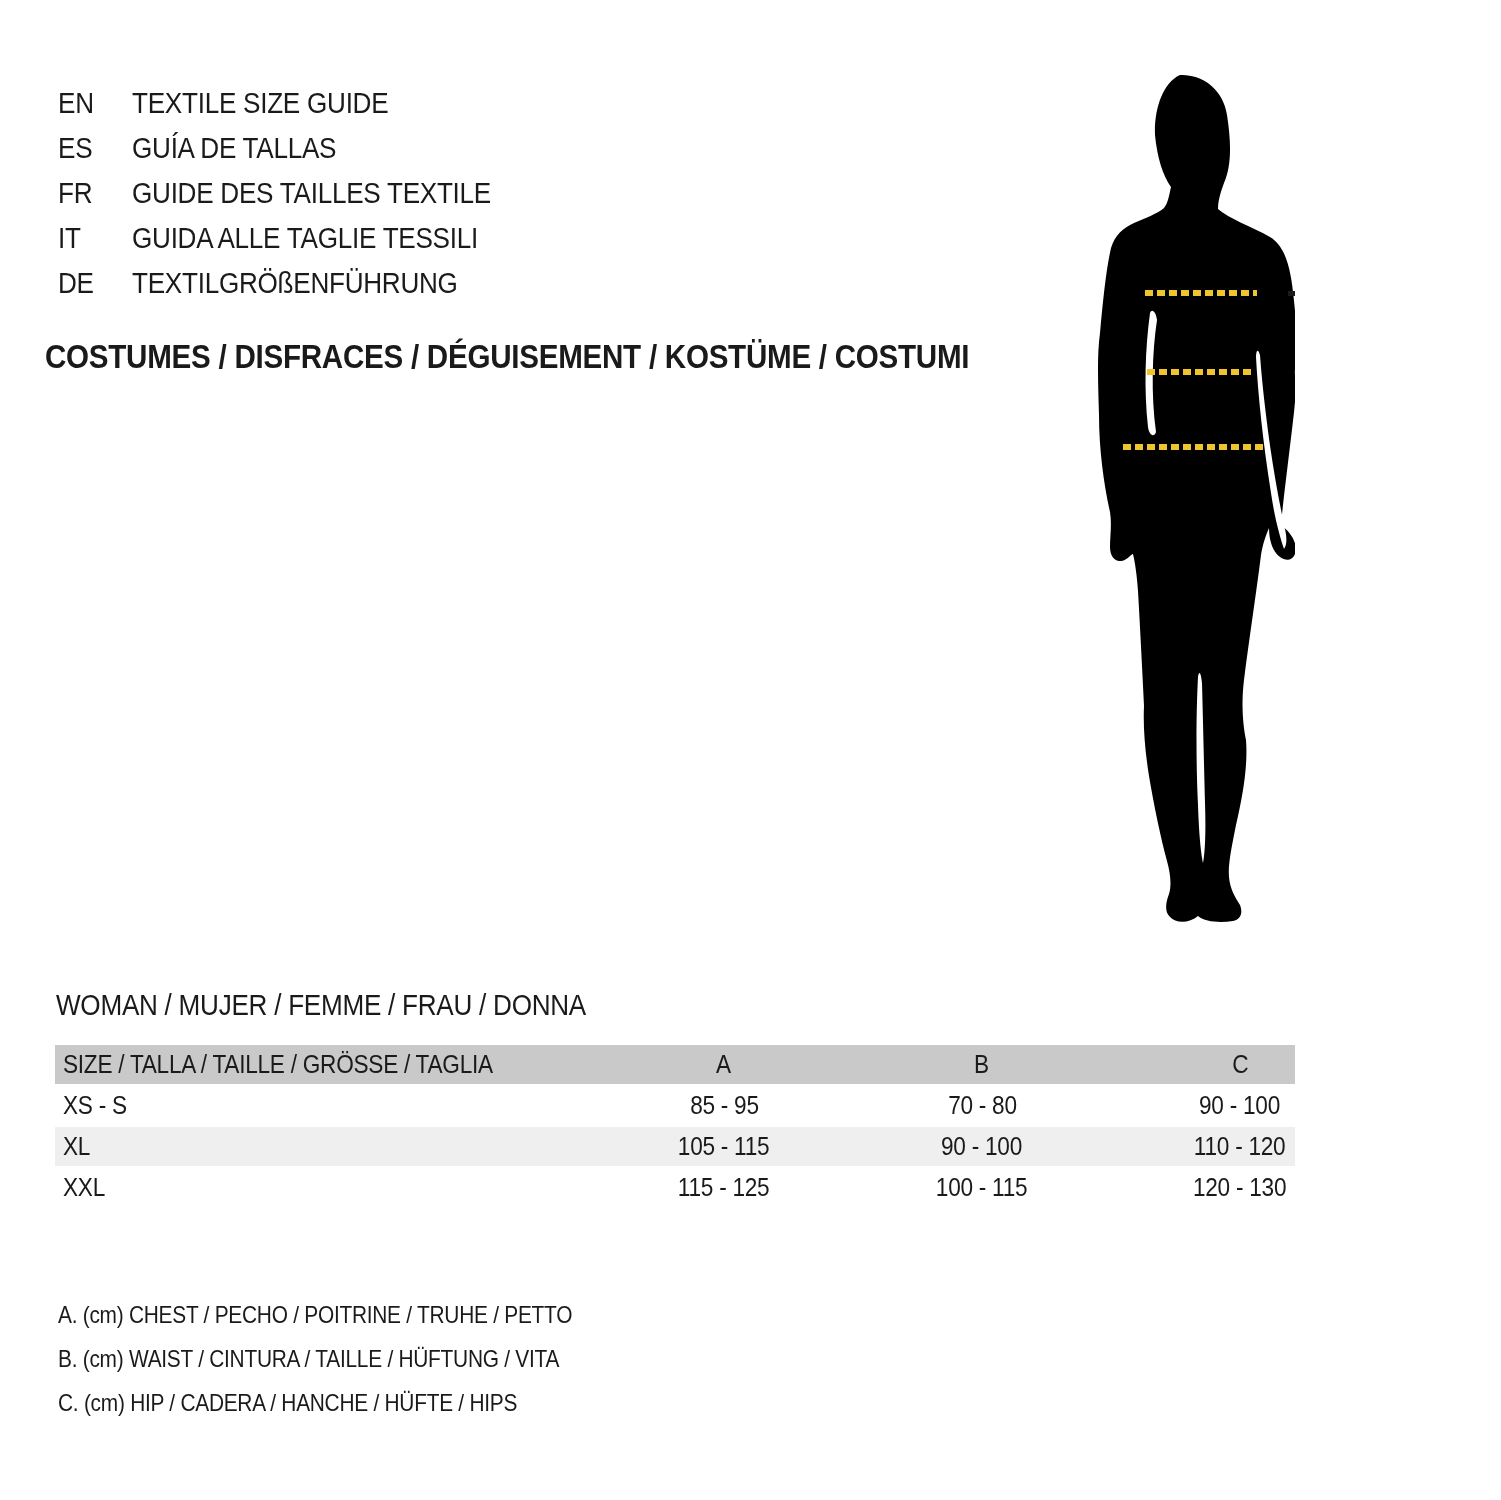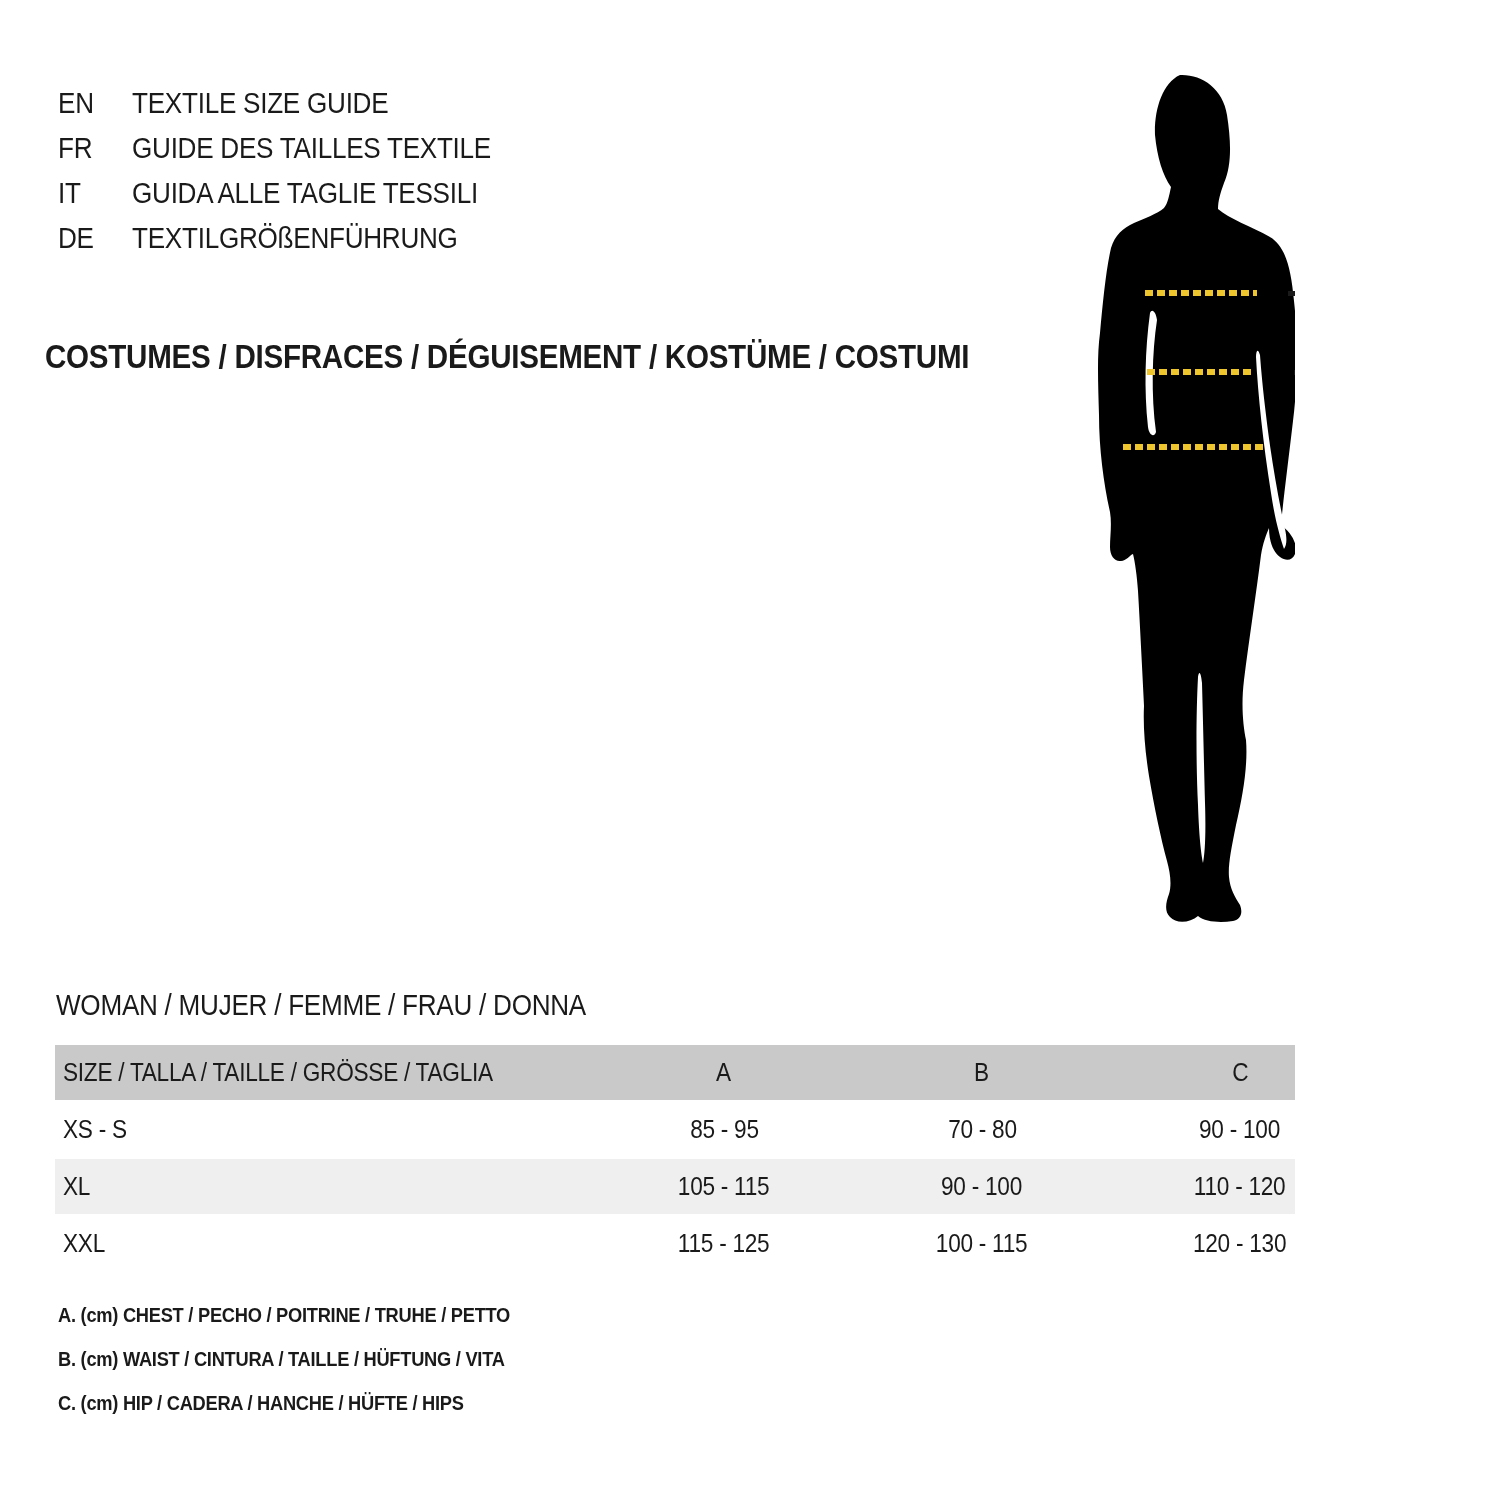--- a/index.html
+++ b/index.html
@@ -42,42 +42,45 @@
   .dash-b-b{left:1294px;top:370px;width:46px;}
   .dash-b-c{left:1295px;top:445px;width:45px;}
   .marker-label{position:absolute;left:1352px;font-size:34px;font-weight:700;line-height:34px;}
   .marker-label.a{top:276px;}
   .marker-label.b{top:355px;}
   .marker-label.c{top:430px;}
 
   
   .section-title{position:absolute;left:56px;top:988px;font-size:30px;font-weight:500;line-height:34px;}
   .size-table{position:absolute;left:55px;top:1043px;width:1382px;border-collapse:separate;border-spacing:0 2px;font-size:26px;font-weight:500;}
-  .size-table th,.size-table td{font-weight:500;padding:12px;}
+  .size-table th,.size-table td{font-weight:500;padding:4px;}
   .size-table th{height:32px;background:var(--table-header-bg);text-align:left;}
   .size-table th.num,.size-table td.num{text-align:center;}
   .size-table td{height:31px;margin-left:40px;}
   .size-table .col-size{width:540px;}
   .size-table .col-a,.size-table .col-b,.size-table .col-c{width:258px;}
   .size-table .col-sp{width:68px;}
   .size-table th:first-child,.size-table td:first-child{padding-left:8px;}
   .size-table tbody tr:nth-child(even) td{background:var(--table-stripe-bg);}
 
   
   .legend{position:absolute;left:58px;top:1300px;}
-  .legend-line{font-size:21px;font-weight:700;line-height:30px;margin-bottom:14px;}
+  .legend-line{font-size:24px;font-weight:400;line-height:30px;margin-bottom:14px;}
 </style>
 </head>
 <body>
 
 <div class="page">
 
   <div class="lang-block">
     <div class="lang-row">
       <span class="lang-code"><span class="cond">EN</span></span><span class="cond">TEXTILE SIZE GUIDE</span>
+    </div>
+    <div class="lang-row">
+      <span class="lang-code"><span class="cond">ES</span></span><span class="cond">GUÍA DE TALLAS</span>
     </div>
     <div class="lang-row">
       <span class="lang-code"><span class="cond">FR</span></span><span class="cond">GUIDE DES TAILLES TEXTILE</span>
     </div>
     <div class="lang-row">
       <span class="lang-code"><span class="cond">IT</span></span><span class="cond">GUIDA ALLE TAGLIE TESSILI</span>
     </div>
     <div class="lang-row">
       <span class="lang-code"><span class="cond">DE</span></span><span class="cond">TEXTILGRÖßENFÜHRUNG</span>
     </div>

